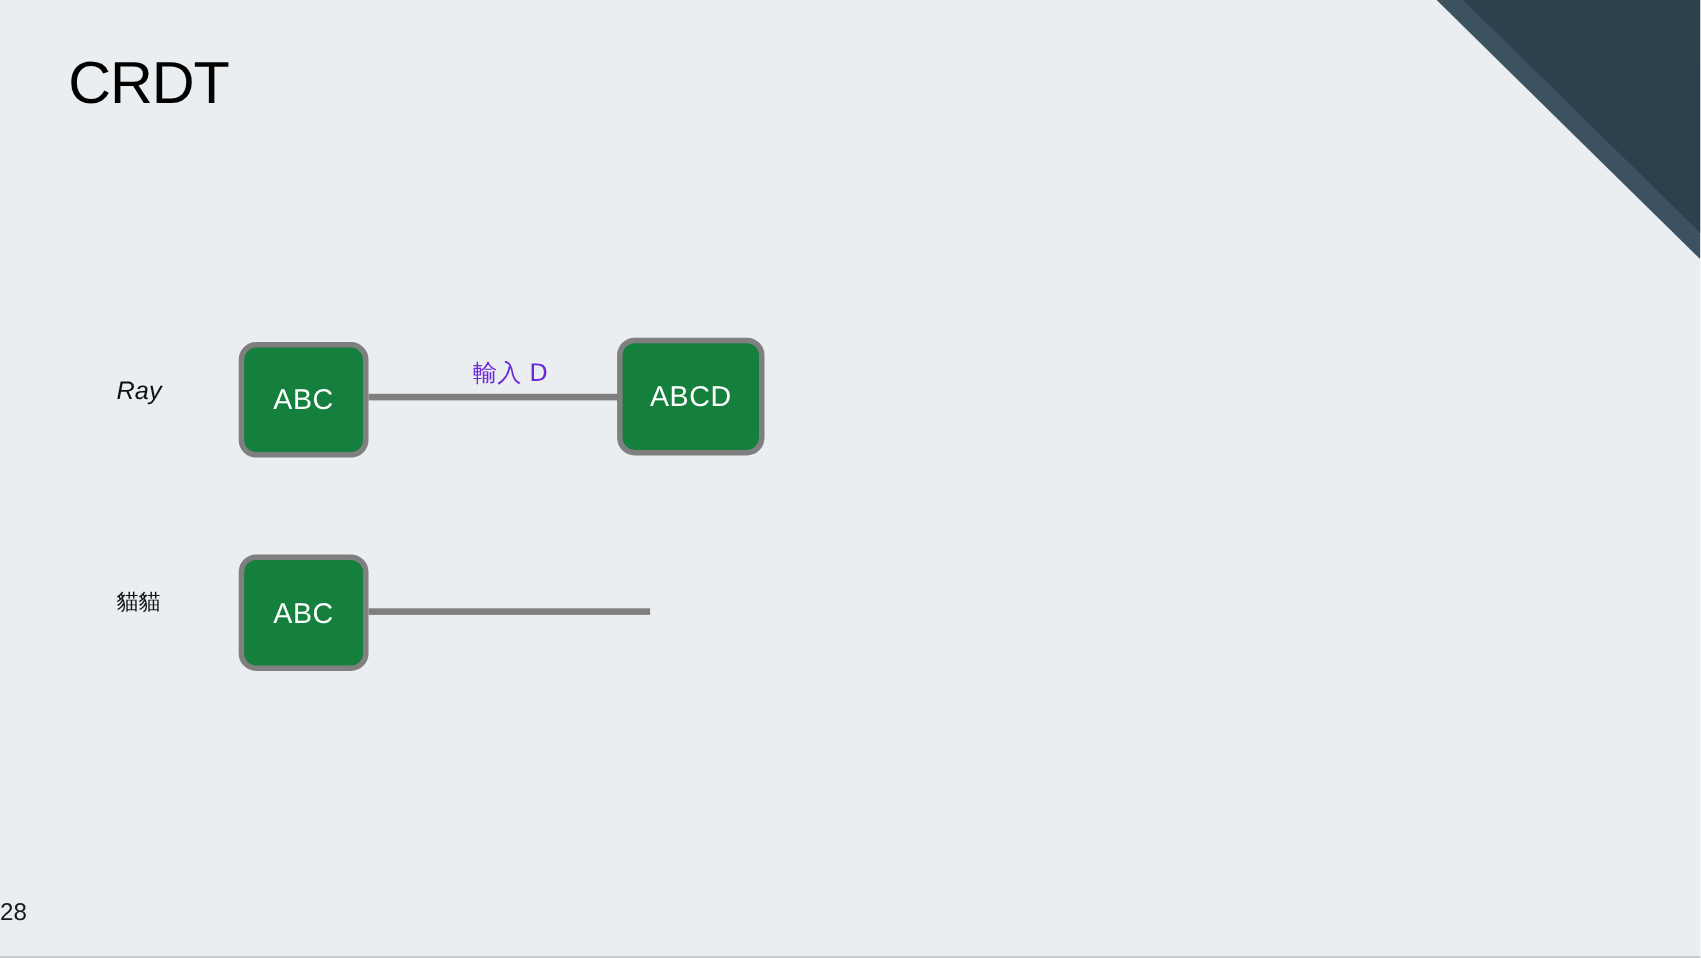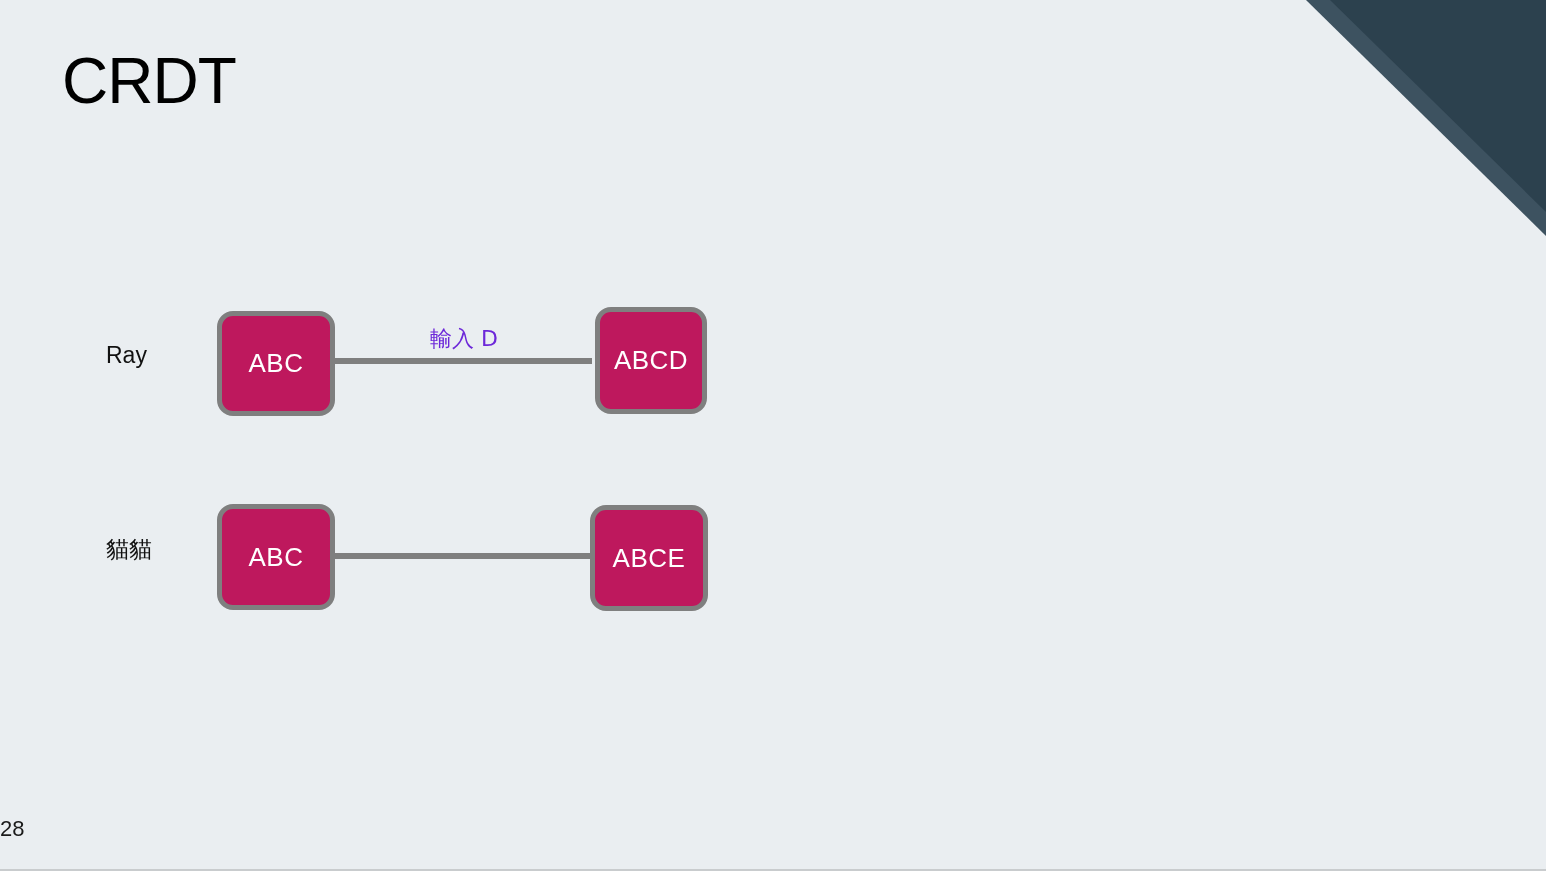--- a/index.html
+++ b/index.html
@@ -28,21 +28,21 @@
     width: 240px;
     height: 236px;
     pointer-events: none;
   }
 
   
   .slide-title {
     position: absolute;
     left: 62px;
     top: 48px;
-    font-size: 64px;
+    font-size: 54px;
     line-height: 1.05;
     color: #000000;
     font-weight: 400;
     letter-spacing: -1px;
     white-space: nowrap;
   }
 
   
   .diagram {
     position: absolute;
@@ -53,26 +53,26 @@
   }
 
   .row-label {
     position: absolute;
     font-size: 23px;
     color: #111111;
     white-space: nowrap;
   }
   .row-label.cjk {
     font-family: Liberation Mono, monospace;
-    font-size: 23px;
+    font-size: 20px;
   }
 
   .node-box {
     position: absolute;
-    background: #be185d;
+    background: #15803d;
     border: 5px solid #7f7f7f;
     border-radius: 16px;
     box-sizing: border-box;
     display: flex;
     align-items: center;
     justify-content: center;
     color: #ffffff;
     font-size: 26px;
     letter-spacing: 0.5px;
   }
@@ -97,25 +97,25 @@
     position: absolute;
     left: 0;
     right: 0;
     top: 816px;
     text-align: left;
     font-size: 22px;
     color: #1a1a1a;
   }
 
   
-  .ray-label   { left: 106px; top: 342px; }
+  .ray-label   { left: 106px; top: 342px; font-style: italic; }
   .cat-label   { left: 106px; top: 534px; }
 
   .box-r1-left  { left: 217px; top: 311px; width: 118px; height: 105px; }
-  .box-r1-right { left: 595px; top: 307px; width: 112px; height: 107px; }
+  .box-r1-right { left: 561px; top: 307px; width: 134px; height: 107px; }
   .box-r2-left  { left: 217px; top: 504px; width: 118px; height: 106px; }
   .box-r2-right { left: 590px; top: 505px; width: 118px; height: 106px; }
 
   .conn-r1 { left: 335px; top: 358px; width: 257px; }
   .conn-r2 { left: 335px; top: 553px; width: 256px; }
 
   .lbl-r1 { left: 364px; top: 324px; width: 200px; }
   .lbl-r2 { left: 364px; top: 519px; width: 200px; }
 </style>
 </head>
@@ -142,19 +142,18 @@
 
     <div class="node-box box-r1-right">ABCD</div>
 
     <div class="row-label cjk cat-label">貓貓</div>
 
     <div class="node-box box-r2-left">ABC</div>
 
     <div class="connector conn-r2"></div>
 
 
-    <div class="node-box box-r2-right">ABCE</div>
 
   </div>
 
   <div class="page-number">28</div>
 
 </div>
 
 </body></html>

